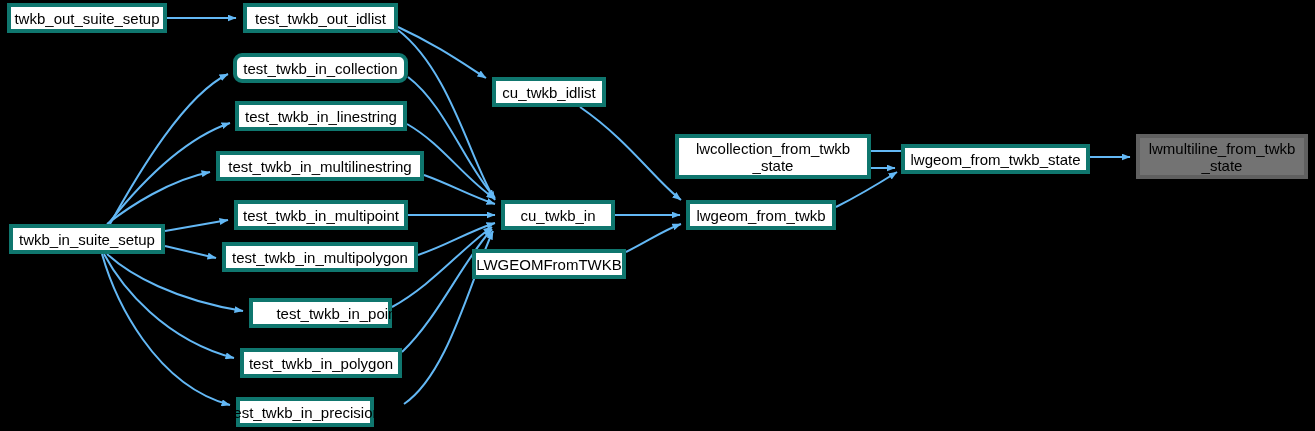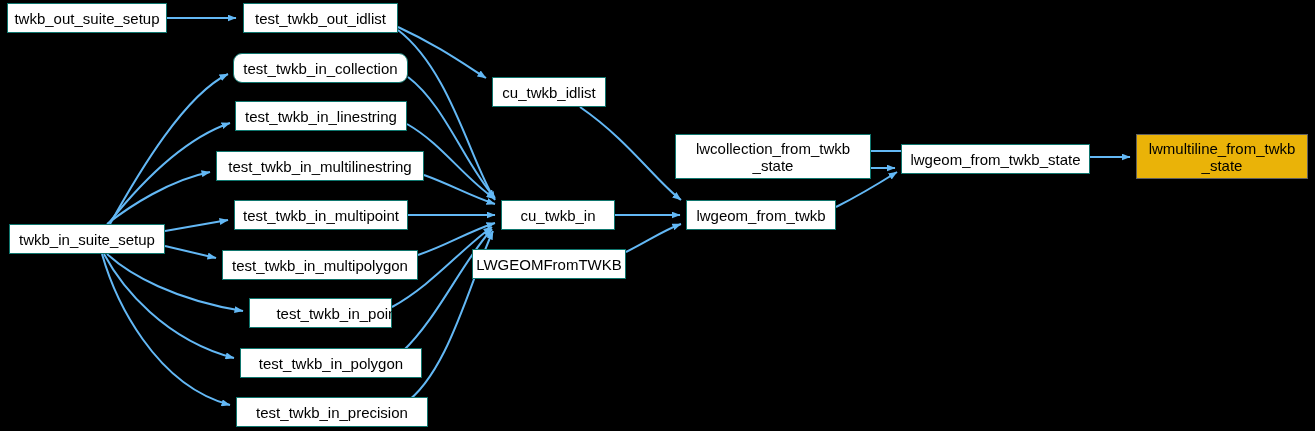--- a/index.html
+++ b/index.html
@@ -22,31 +22,31 @@
     width: 1315px;
     height: 431px;
   }
   .node {
     position: absolute;
     box-sizing: border-box;
     display: flex;
     align-items: center;
     justify-content: center;
     text-align: center;
-    border: 1px solid #0f766e;
+    border: 4px solid #0f766e;
     background: #ffffff;
     color: #000000;
     font-size: 15px;
     line-height: 17px;
     letter-spacing: 0px;
     white-space: pre-line;
     z-index: 5;
   }
   .node.highlight {
-    background: #eab308;
+    background: #737373;
     border-color: #606060;
   }
   .node-label {
     display: block;
     padding: 0 6px;
     white-space: pre-line;
   }
 </style>
 </head>
 <body>
@@ -88,24 +88,24 @@
       </g>
   </svg>
   <div id="nodes-layer">
       <div class="node" style="left: 7px; top: 3px; width: 160px; height: 30px;"><span class="node-label">twkb_out_suite_setup</span></div>
       <div class="node" style="left: 243px; top: 3px; width: 155px; height: 30px;"><span class="node-label">test_twkb_out_idlist</span></div>
       <div class="node" style="left: 233px; top: 53px; width: 175px; height: 30px; border-radius: 9px;"><span class="node-label">test_twkb_in_collection</span></div>
       <div class="node" style="left: 235px; top: 101px; width: 172px; height: 30px;"><span class="node-label">test_twkb_in_linestring</span></div>
       <div class="node" style="left: 216px; top: 151px; width: 208px; height: 30px;"><span class="node-label">test_twkb_in_multilinestring</span></div>
       <div class="node" style="left: 234px; top: 200px; width: 174px; height: 30px;"><span class="node-label">test_twkb_in_multipoint</span></div>
       <div class="node" style="left: 9px; top: 224px; width: 156px; height: 30px;"><span class="node-label">twkb_in_suite_setup</span></div>
-      <div class="node" style="left: 222px; top: 250px; width: 196px; height: 30px;"><span class="node-label">test_twkb_in_multipolygon</span></div>
+      <div class="node" style="left: 222px; top: 242px; width: 196px; height: 30px;"><span class="node-label">test_twkb_in_multipolygon</span></div>
       <div class="node" style="left: 249px; top: 298px; width: 143px; height: 30px; padding-left: 36px;"><span class="node-label">test_twkb_in_point</span></div>
-      <div class="node" style="left: 240px; top: 348px; width: 182px; height: 30px;"><span class="node-label">test_twkb_in_polygon</span></div>
-      <div class="node" style="left: 236px; top: 397px; width: 192px; height: 30px;"><span class="node-label">test_twkb_in_precision</span></div>
+      <div class="node" style="left: 240px; top: 348px; width: 162px; height: 30px;"><span class="node-label">test_twkb_in_polygon</span></div>
+      <div class="node" style="left: 236px; top: 397px; width: 138px; height: 30px;"><span class="node-label">test_twkb_in_precision</span></div>
       <div class="node" style="left: 492px; top: 77px; width: 114px; height: 30px;"><span class="node-label">cu_twkb_idlist</span></div>
       <div class="node" style="left: 501px; top: 200px; width: 114px; height: 30px;"><span class="node-label">cu_twkb_in</span></div>
       <div class="node" style="left: 472px; top: 249px; width: 154px; height: 30px;"><span class="node-label">LWGEOMFromTWKB</span></div>
       <div class="node" style="left: 675px; top: 134px; width: 196px; height: 45px;"><span class="node-label">lwcollection_from_twkb
 _state</span></div>
       <div class="node" style="left: 686px; top: 200px; width: 150px; height: 30px;"><span class="node-label">lwgeom_from_twkb</span></div>
       <div class="node" style="left: 901px; top: 144px; width: 189px; height: 30px;"><span class="node-label">lwgeom_from_twkb_state</span></div>
       <div class="node highlight" style="left: 1136px; top: 134px; width: 172px; height: 45px;"><span class="node-label">lwmultiline_from_twkb
 _state</span></div>
     </div>

